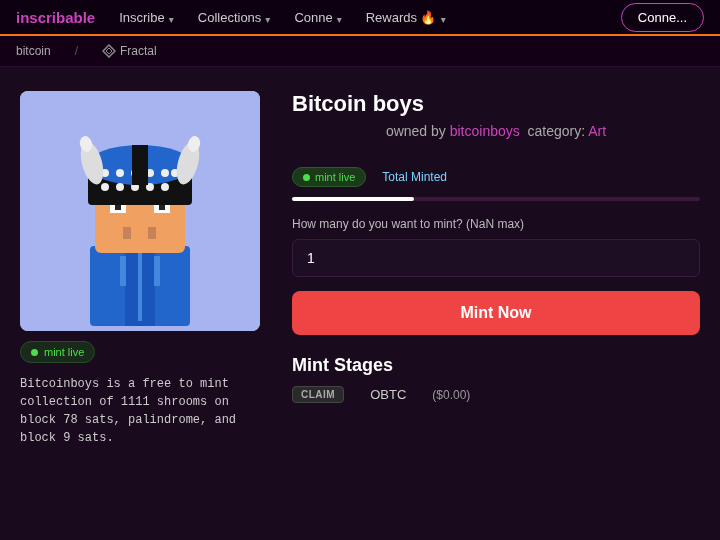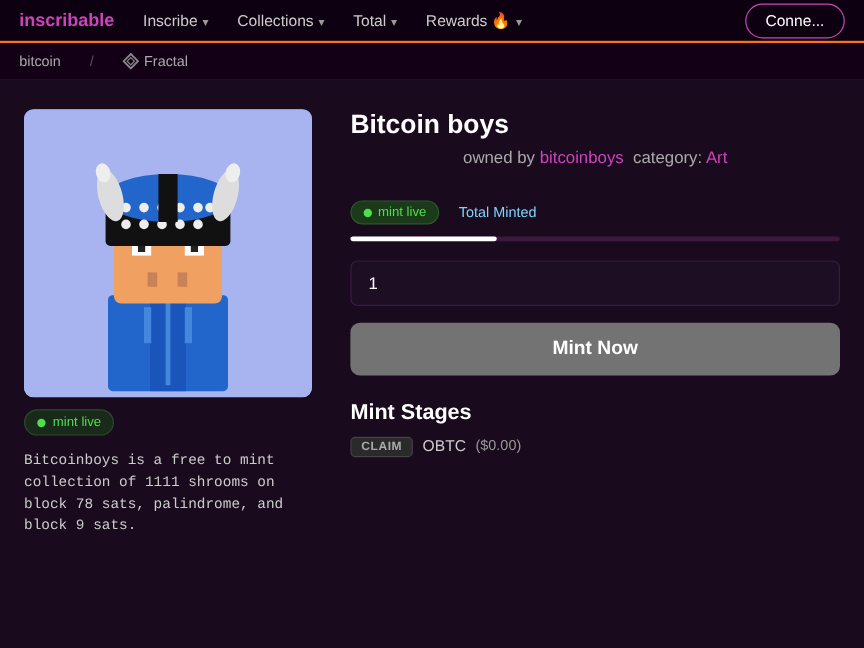--- a/index.html
+++ b/index.html
@@ -200,42 +200,42 @@
       padding: 10px 14px;
       font-size: 14px;
       color: #fff;
       margin-bottom: 14px;
       outline: none;
     }
 
     
     .mint-now-btn {
       width: 100%;
-      background: #737373;
+      background: #ef4444;
       border: none;
       border-radius: 8px;
       padding: 13px;
       font-size: 16px;
       font-weight: 600;
       color: #fff;
       cursor: pointer;
       margin-bottom: 20px;
     }
 
     
     .mint-stages-title {
       font-size: 18px;
       font-weight: 600;
       color: #fff;
       margin-bottom: 10px;
     }
     .stage-row {
       display: flex;
-      align-items: flex-start;
-      gap: 8px;
+      align-items: center;
+      gap: 26px;
       font-size: 13px;
       color: #ccc;
     }
     .stage-claim-badge {
       background: #2a2a2a;
       border: 1px solid #444;
       border-radius: 4px;
       padding: 2px 8px;
       font-size: 10px;
       color: #aaa;
@@ -256,21 +256,21 @@
   </div>
   <div class="nav-item">
     <span>Inscribe</span>
     <span class="chevron">▾</span>
   </div>
   <div class="nav-item">
     <span>Collections</span>
     <span class="chevron">▾</span>
   </div>
   <div class="nav-item">
-    <span>Total</span>
+    <span>Conne</span>
     <span class="chevron">▾</span>
   </div>
   <div class="nav-item">
     <span>Rewards 🔥</span>
     <span class="chevron">▾</span>
   </div>
   <div class="nav-connect">Conne...</div>
 </nav>
 
 <div class="breadcrumb">
@@ -364,20 +364,21 @@
       </div>
       <span class="total-minted-label">Total Minted</span>
     </div>
 
     
     <div class="progress-bar-container">
       <div class="progress-bar-fill"></div>
     </div>
 
     
+    <div class="mint-quantity-label">How many do you want to mint? (NaN max)</div>
     <input class="mint-quantity-input" type="text" value="1" style="">
 
     
     <button class="mint-now-btn">Mint Now</button>
 
     
     <div class="mint-stages-title">Mint Stages</div>
     <div class="stage-row">
       <span class="stage-claim-badge">CLAIM</span>
       <span>OBTC</span>

